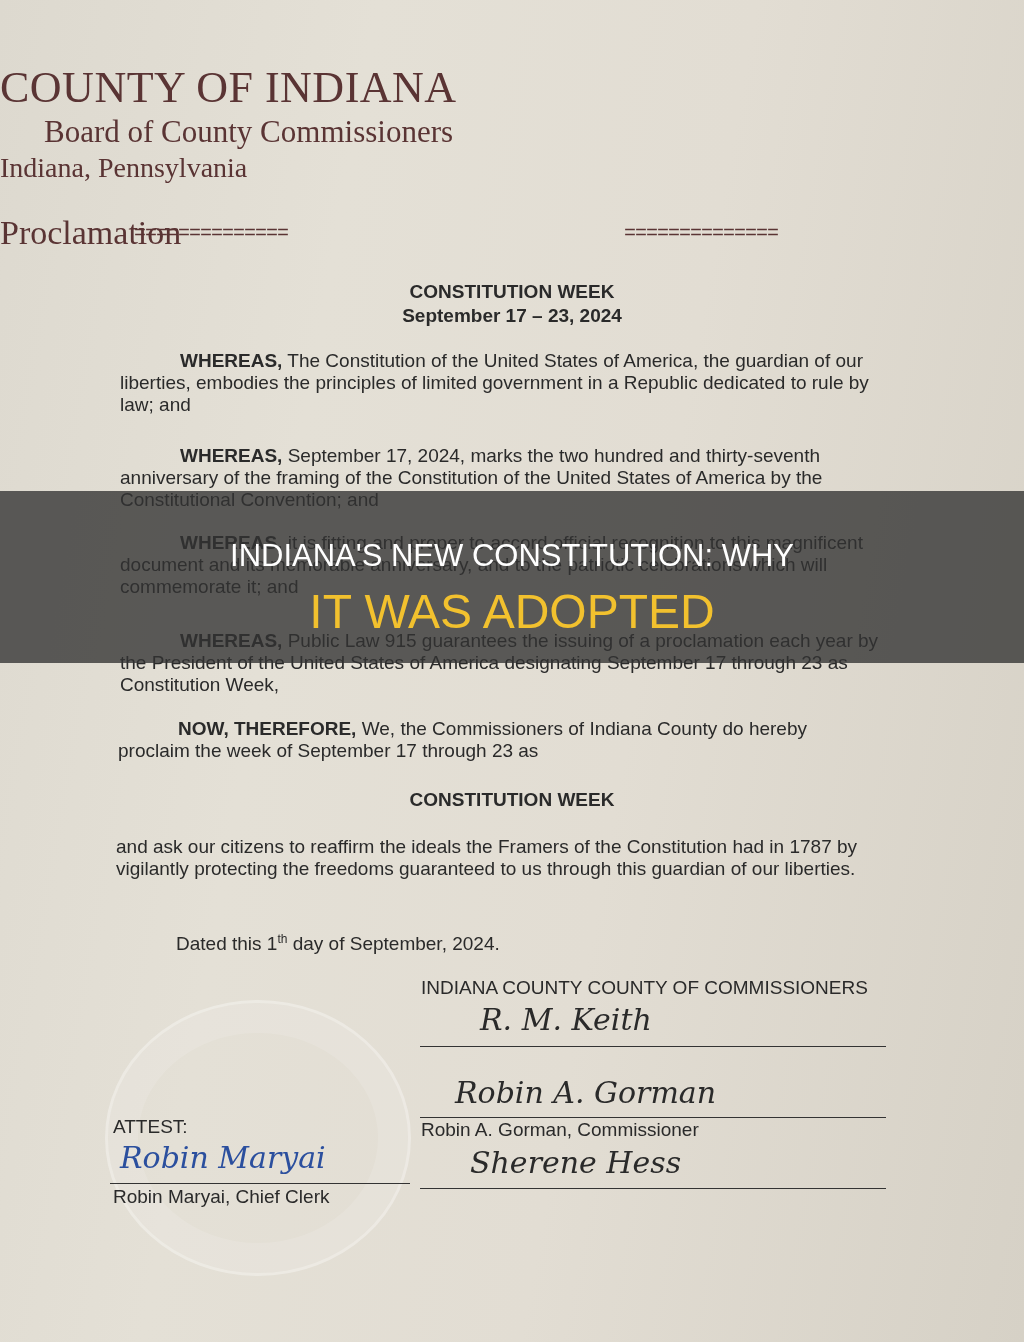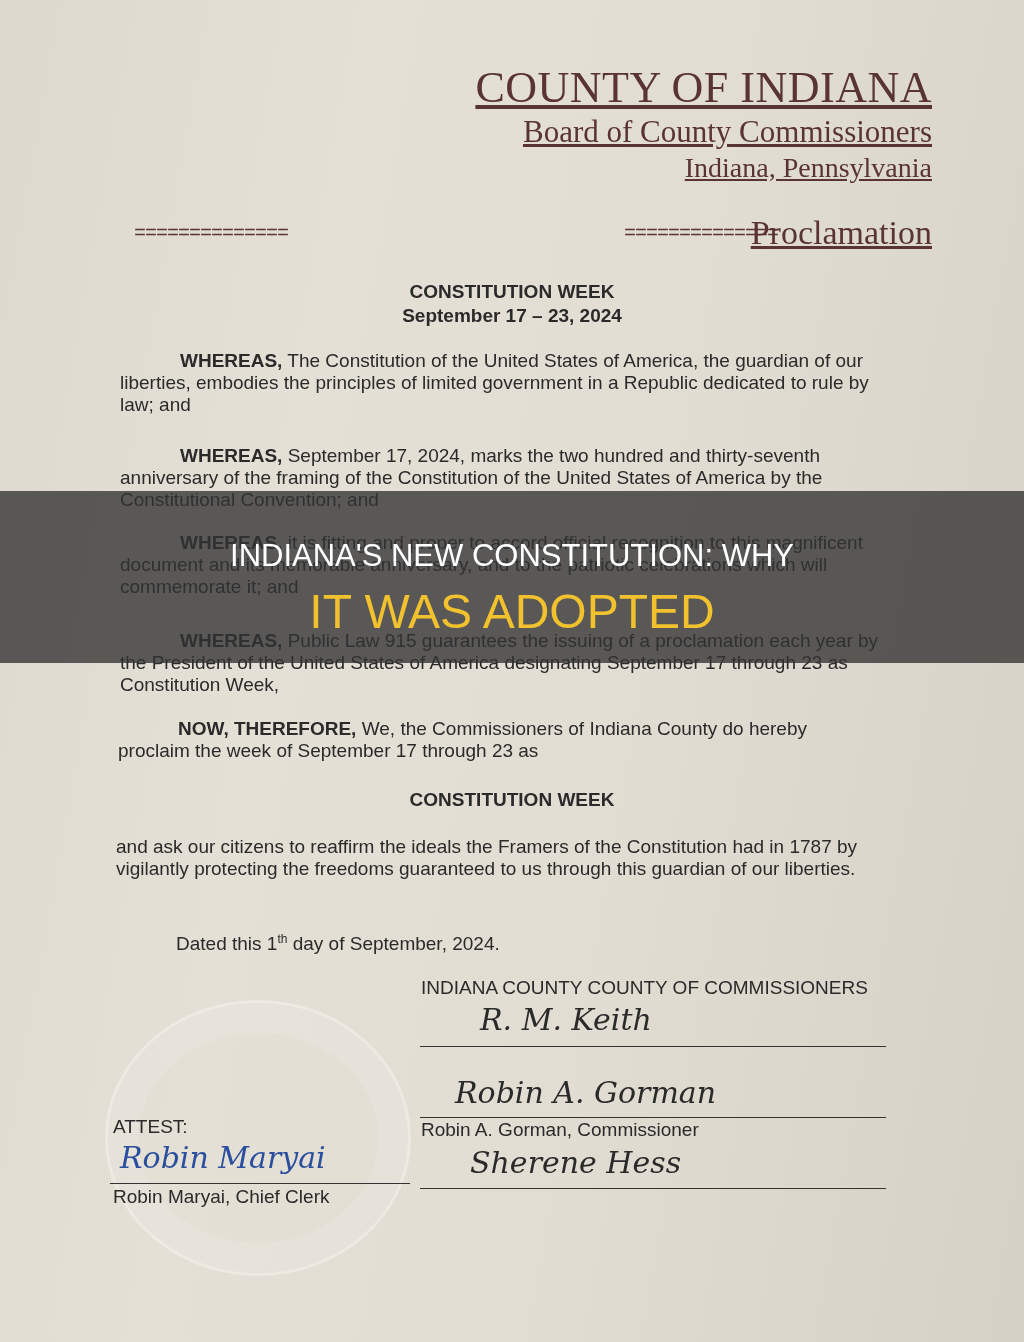--- a/index.html
+++ b/index.html
@@ -1,22 +1,22 @@
 <!DOCTYPE html>
 <html><head>
 <meta charset="utf-8">
 <style>
   html,body{margin:0;padding:0;}
   body{width:1024px;height:1342px;position:relative;overflow:hidden;
     background:#d8d4ca;font-family:"Liberation Sans",sans-serif;}
   .paper{position:absolute;left:0;top:0;width:1024px;height:1342px;
     background:linear-gradient(100deg,#ddd9cf 0%,#e4e0d6 30%,#e2ddd3 60%,#d6d1c6 100%);}
-  .serif{font-family:"Liberation Serif",serif;color:#5a3434;text-align:right;position:absolute;left:0;width:932px;text-decoration:underline;}
+  .serif{font-family:"Liberation Serif",serif;color:#5a3434;text-align:left;position:absolute;left:0;width:932px;}
   .h1{top:62px;font-size:44px;letter-spacing:0.5px;}
-  .h2{top:114px;font-size:31px;}
+  .h2{top:114px;font-size:31px;margin-left:44px;}
   .h3{top:152px;font-size:28px;}
   .procl{top:214px;font-size:34px;}
   .eq{position:absolute;top:222px;font-family:"Liberation Mono",monospace;font-size:20px;color:#5a3434;letter-spacing:-1px;}
   .sans{position:absolute;color:#2a2a2a;font-size:19px;line-height:22px;}
   .bold{font-weight:bold;}
   .center{text-align:center;left:0;width:1024px;}
   .ind{display:inline-block;width:60px;}
   .sigline{position:absolute;height:1px;background:#333;}
   .sig{position:absolute;font-family:"DejaVu Serif",serif;font-style:italic;font-size:30px;}
   .seal{position:absolute;left:105px;top:1000px;width:300px;height:270px;border-radius:50%;

